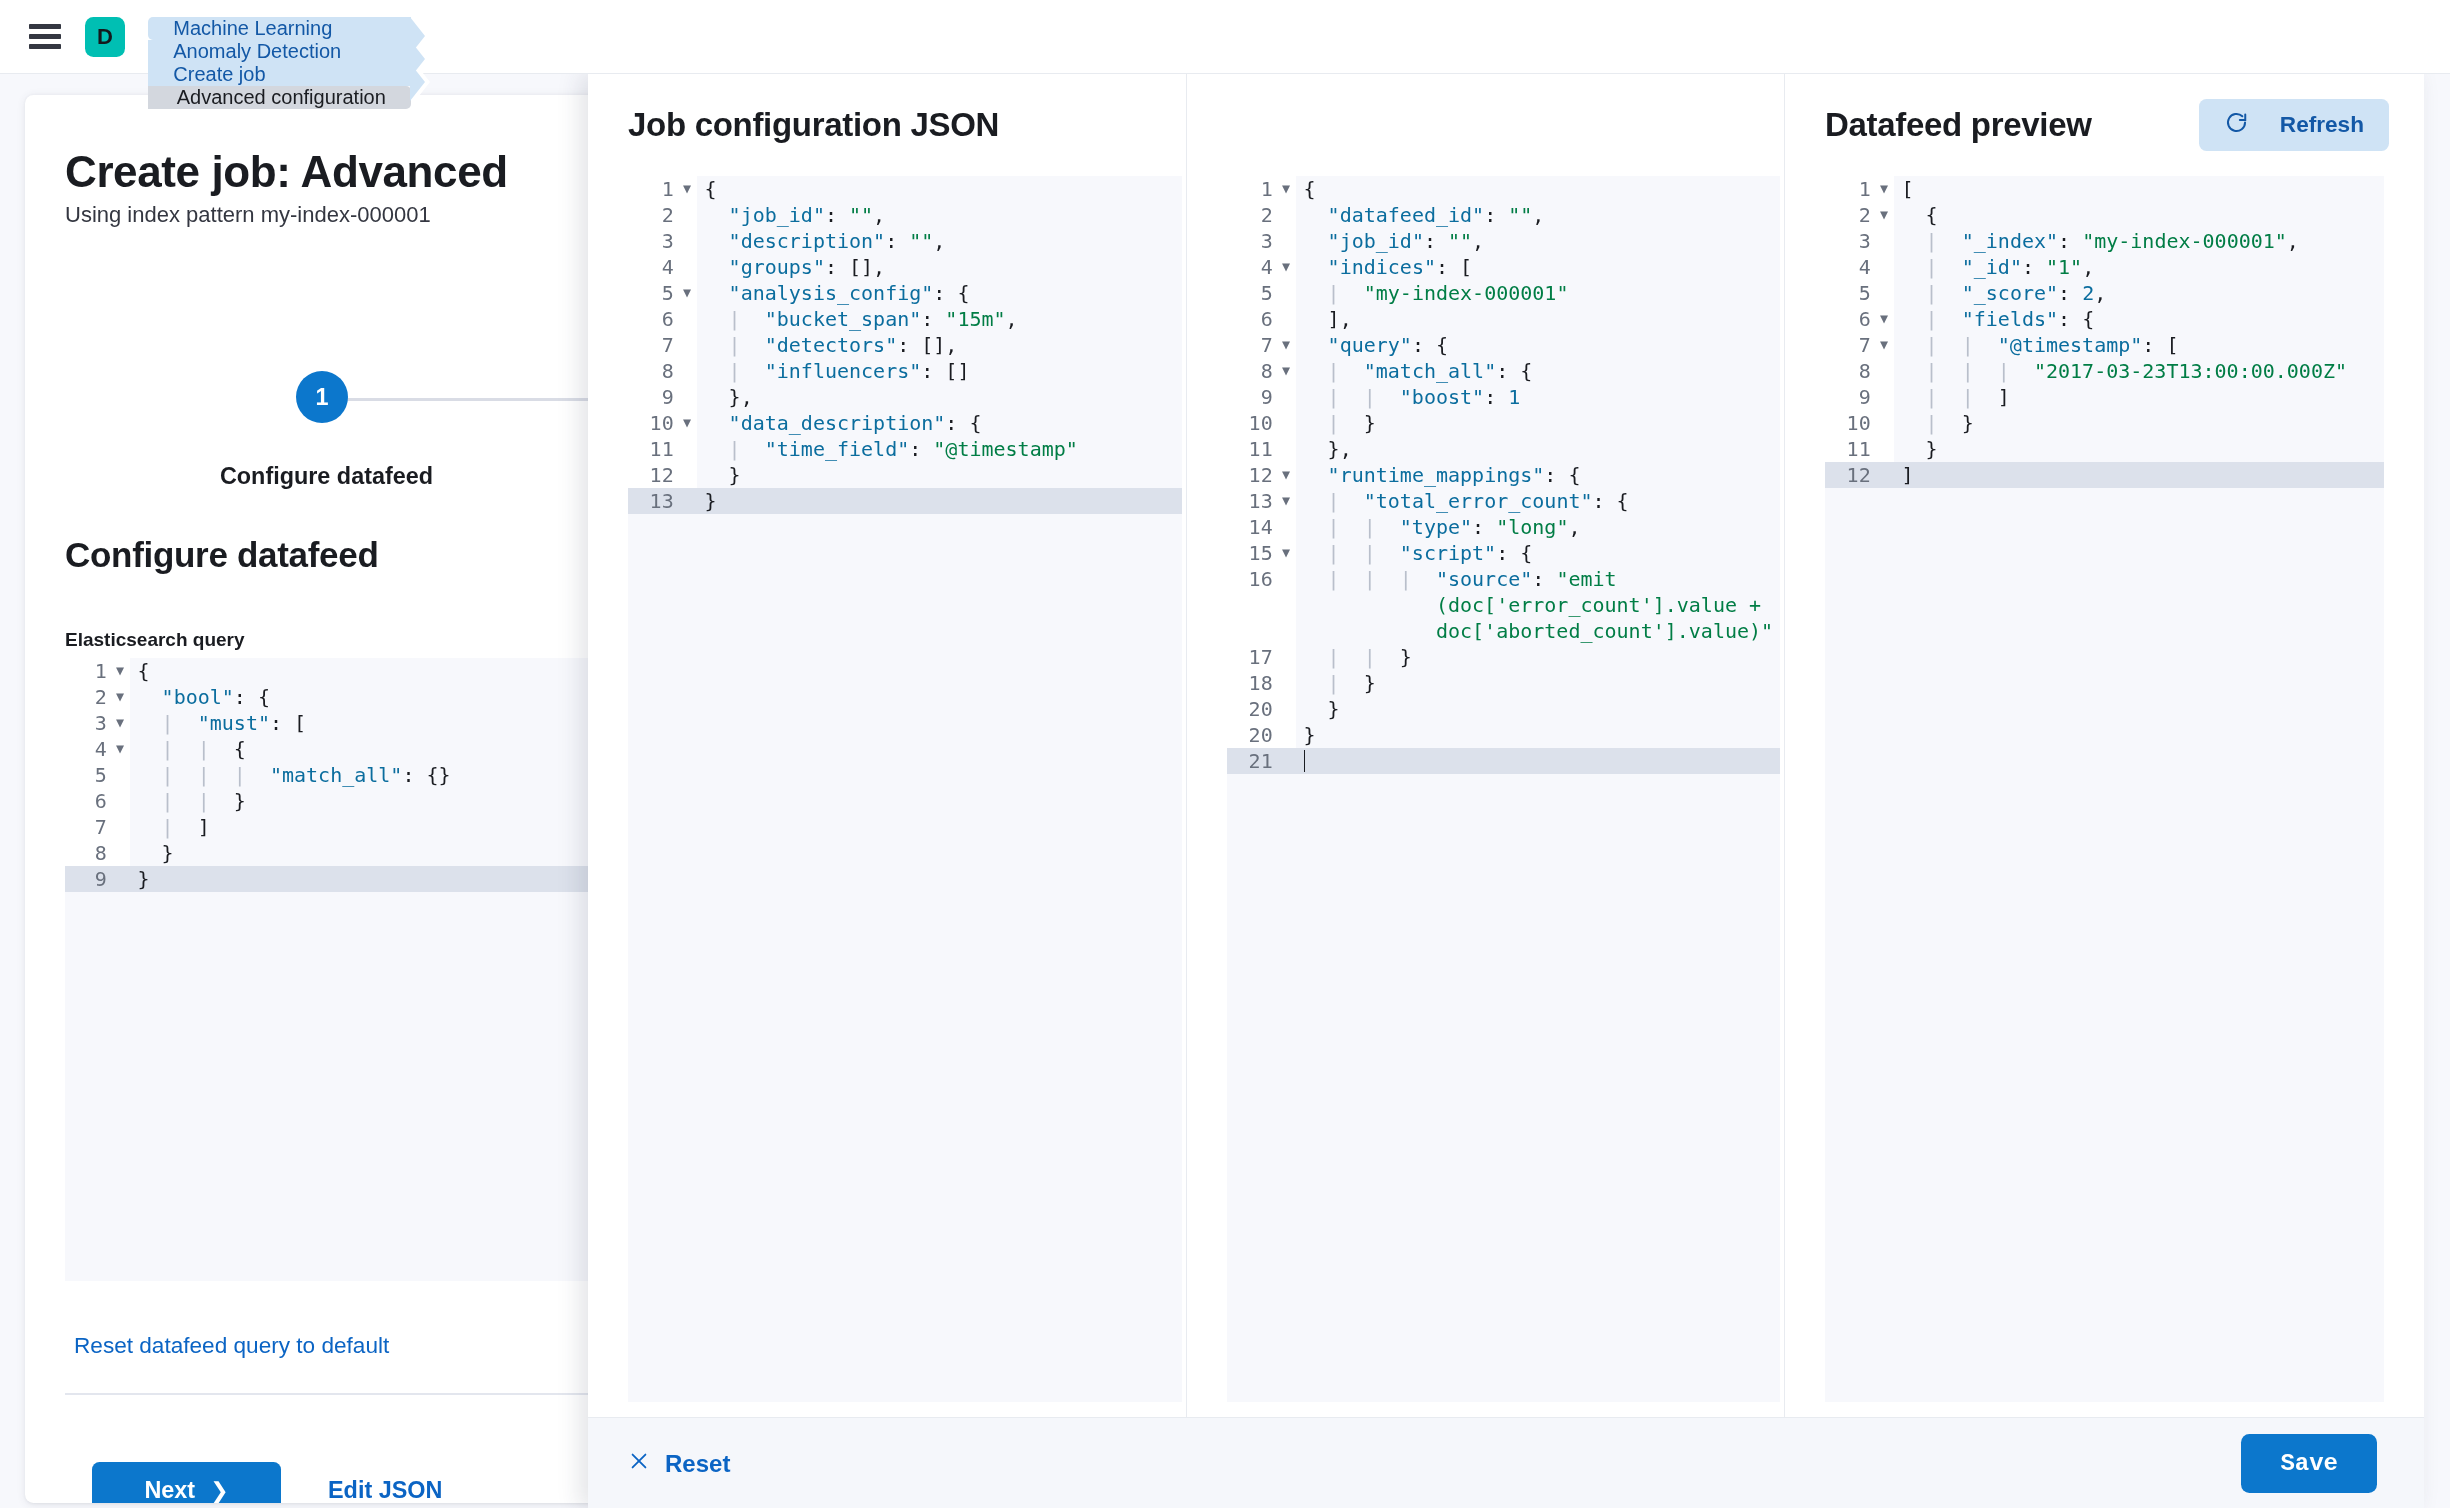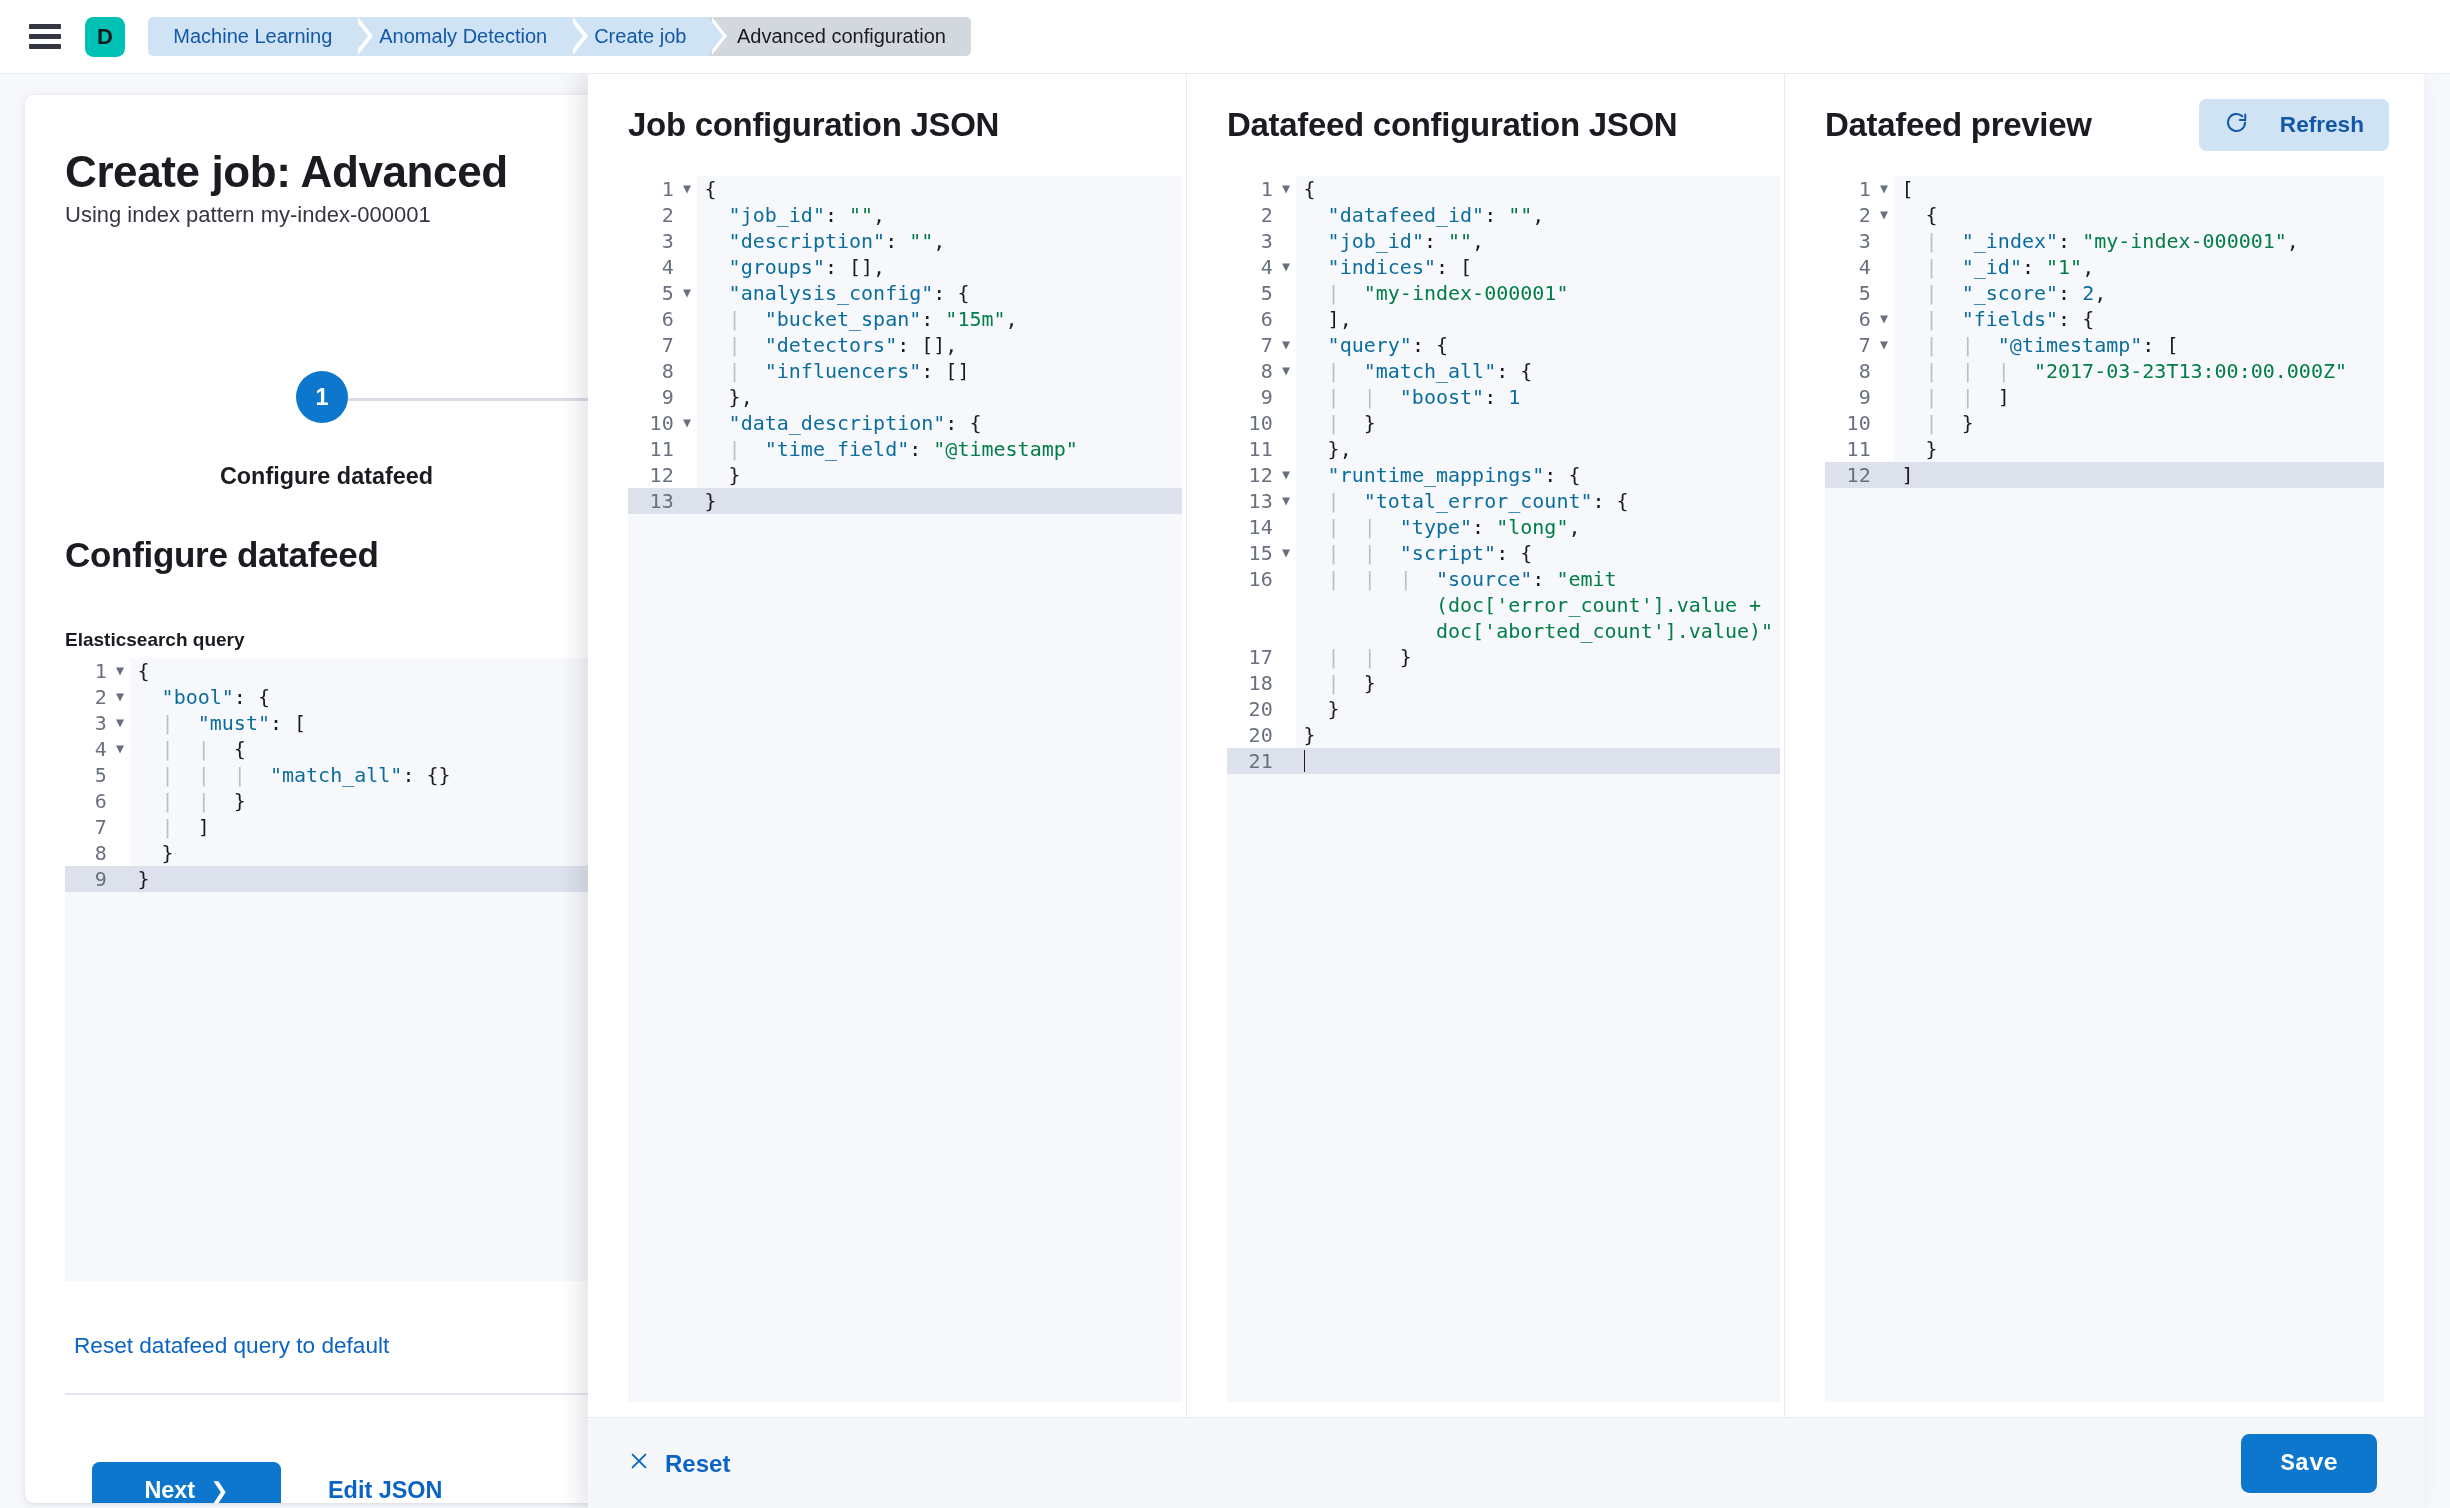--- a/index.html
+++ b/index.html
@@ -31,21 +31,21 @@
     margin-left: 23.4px;
     width: 40px; height: 40px;
     border-radius: 8.4px;
     background: #00bfb3;
     color: #14191c;
     display: flex; align-items: center; justify-content: center;
     font-size: 22px; font-weight: 700;
     cursor: pointer;
   }
 
-  .breadcrumbs { margin-left: 23.4px; display: flex; align-items: stretch; height: 39px; }
+  .breadcrumbs { margin-left: 23.4px; display: flex; align-items: stretch; height: 39px; flex-direction: column; }
   .crumb {
     position: relative;
     display: flex; align-items: center;
     background: #cfe3f5;
     color: #1358a6;
     font-size: 20px;
     padding: 0 22px 0 25px;
     white-space: nowrap;
     cursor: pointer;
   }
@@ -437,23 +437,20 @@
           </div>
           <div class="ln-row active">
             <div class="ln-num">13</div>
             <div class="ln-fold"></div>
             <div class="ln-code"><span class="tk-guide"></span><span class="tk-pun">}</span></div>
           </div>
         </div>
     </div>
 
     <div class="col col-2">
-      <div class="col-head">
-        <div class="col-title">Datafeed configuration JSON</div>
-      </div>
       <div class="editor col-editor" id="editor-datafeed">
           <div class="ln-row">
             <div class="ln-num">1</div>
             <div class="ln-fold">▼</div>
             <div class="ln-code"><span class="tk-guide"></span><span class="tk-pun">{</span></div>
           </div>
           <div class="ln-row">
             <div class="ln-num">2</div>
             <div class="ln-fold"></div>
             <div class="ln-code"><span class="tk-guide">  </span><span class="tk-key">"datafeed_id"</span><span class="tk-pun">: </span><span class="tk-str">""</span><span class="tk-pun">,</span></div>

